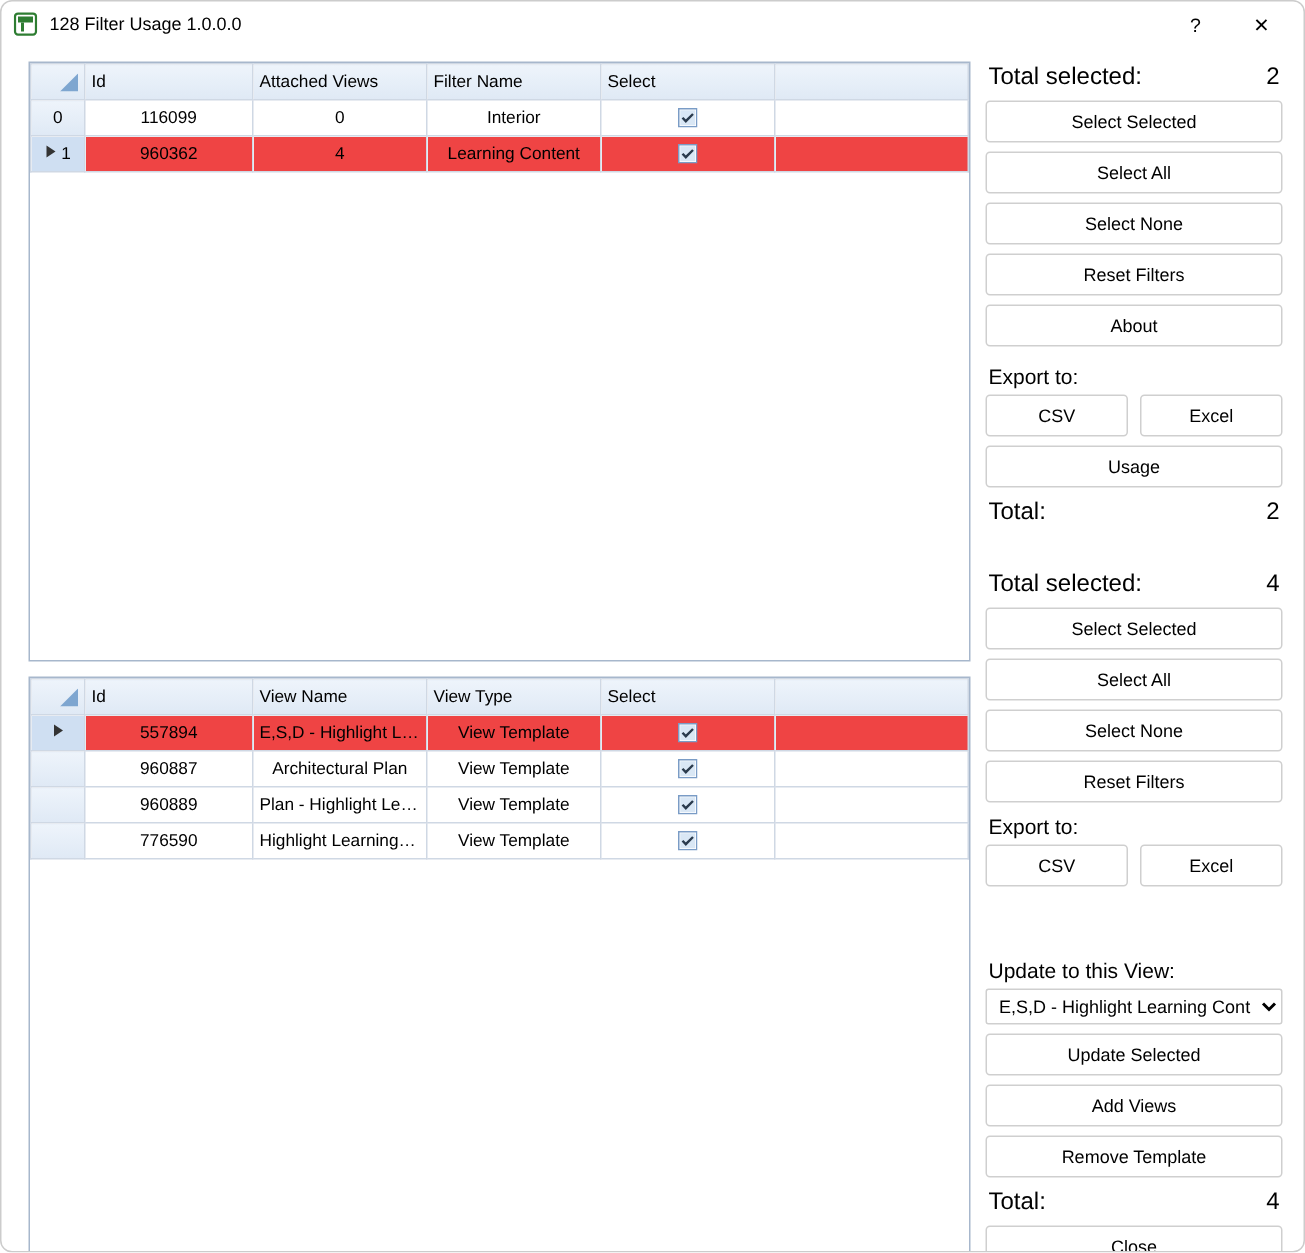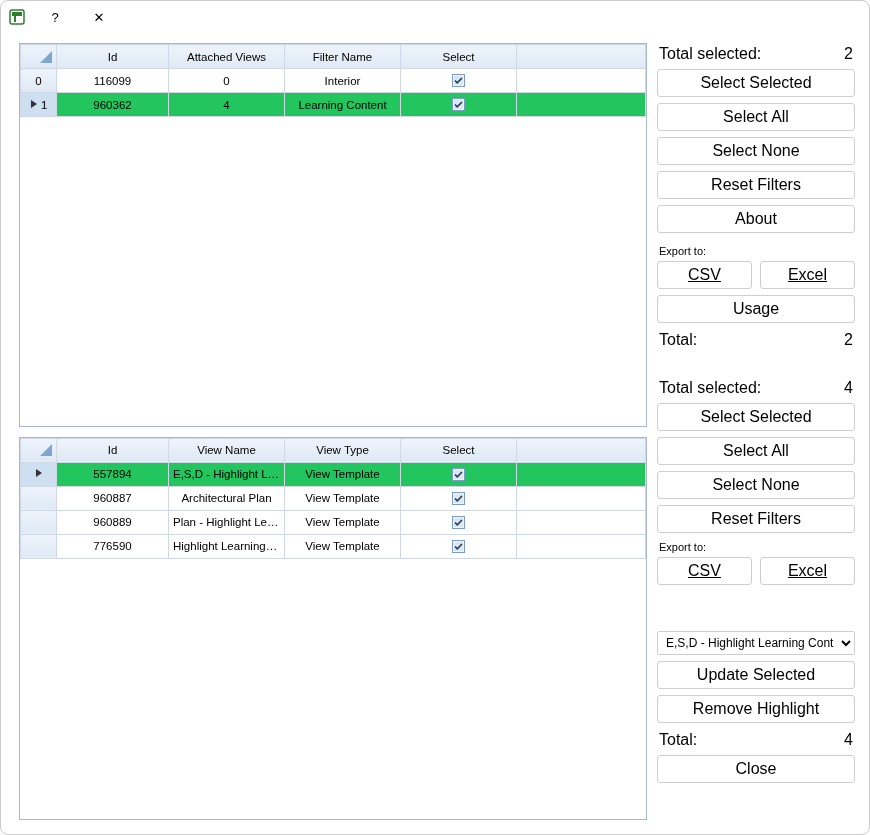--- a/index.html
+++ b/index.html
@@ -69,31 +69,31 @@
     font-size:11.5px;
     text-align:center;
     overflow:hidden;
     white-space:nowrap;
     text-overflow:ellipsis;
     vertical-align:middle;
   }
   table.grid th {
     background: linear-gradient(#eef4fb,#dfe9f5);
     font-weight:normal;
-    text-align:center;
+    text-align:left;
     color:#000;
   }
   table.grid th.rowhdr,
   table.grid td.rowhdr {
     background: linear-gradient(#eef4fb,#dfe9f5);
     text-align:center;
     color:#000;
   }
   table.grid th.corner svg { display:block; margin-left:auto; }
-  tr.selected td { background:#22c55e; }
+  tr.selected td { background:#ef4444; }
   tr.selected td.rowhdr { background:#cfdff2; }
   td.center, th.center { text-align:center; }
   .chk {
     width:13px; height:13px;
     display:inline-block;
     vertical-align:middle;
   }
   .sidebar {
     width:198px;
     display:flex;
@@ -105,30 +105,30 @@
     font-size:16px;
     padding:2px 2px 6px 2px;
   }
   .btn {
     display:block;
     width:100%;
     height:28px;
     border:1px solid #cfcfcf;
     border-radius:3px;
     background:#fff;
-    font-size:16px;
+    font-size:12px;
     cursor:pointer;
     margin-bottom:6px;
     padding:0;
   }
   .btn-row {
-    display:flex; gap:8px; margin-bottom:6px;text-decoration:underline;
+    display:flex; gap:8px; margin-bottom:6px;
   }
   .btn-row .btn { margin-bottom:0; flex:1; }
-  .sb-label { font-size:11px; padding:2px 2px 4px 2px; }
+  .sb-label { font-size:14px; padding:2px 2px 4px 2px; }
   .select {
     width:100%; height:24px;
     border:1px solid #cfcfcf;
     border-radius:2px;
     background:#fff;
     font-size:12px;
     padding:0 4px;
     margin-bottom:6px;
     cursor:pointer;
   }
@@ -140,20 +140,21 @@
 
 <div class="window">
   <div class="titlebar">
     <span class="app-icon">
       <svg width="16" height="16" viewBox="0 0 16 16">
           <rect x="1" y="1" width="14" height="14" rx="2" fill="#fff" stroke="#2e7d32" stroke-width="1.5"></rect>
           <path d="M3 3h10v4H3z" fill="#2e7d32"></path>
           <path d="M6 7v6" stroke="#2e7d32" stroke-width="2"></path>
         </svg>
     </span>
+    <span class="title">128 Filter Usage 1.0.0.0</span>
     <div class="ctl">?</div>
     <div class="ctl">✕</div>
   </div>
 
   <div class="content">
     <div class="left">
 
       <div class="grid-box">
         <table class="grid">
           <colgroup>
@@ -323,25 +324,27 @@
       <button class="btn">Select None</button>
       <button class="btn">Reset Filters</button>
       <div class="sb-label">Export to:</div>
       <div class="btn-row">
         <button class="btn">CSV</button>
         <button class="btn">Excel</button>
       </div>
 
       <div class="gap-lg"></div>
 
+      <div class="sb-label">Update to this View:</div>
       <select class="select">
         <option>E,S,D - Highlight Learning Conte</option>
       </select>
       <button class="btn">Update Selected</button>
-      <button class="btn">Remove Highlight</button>
+      <button class="btn">Add Views</button>
+      <button class="btn">Remove Template</button>
       <div class="sb-row">
         <span>Total:</span>
         <span>4</span>
       </div>
       <button class="btn">Close</button>
     </div>
   </div>
 </div>
 
 </body></html>

